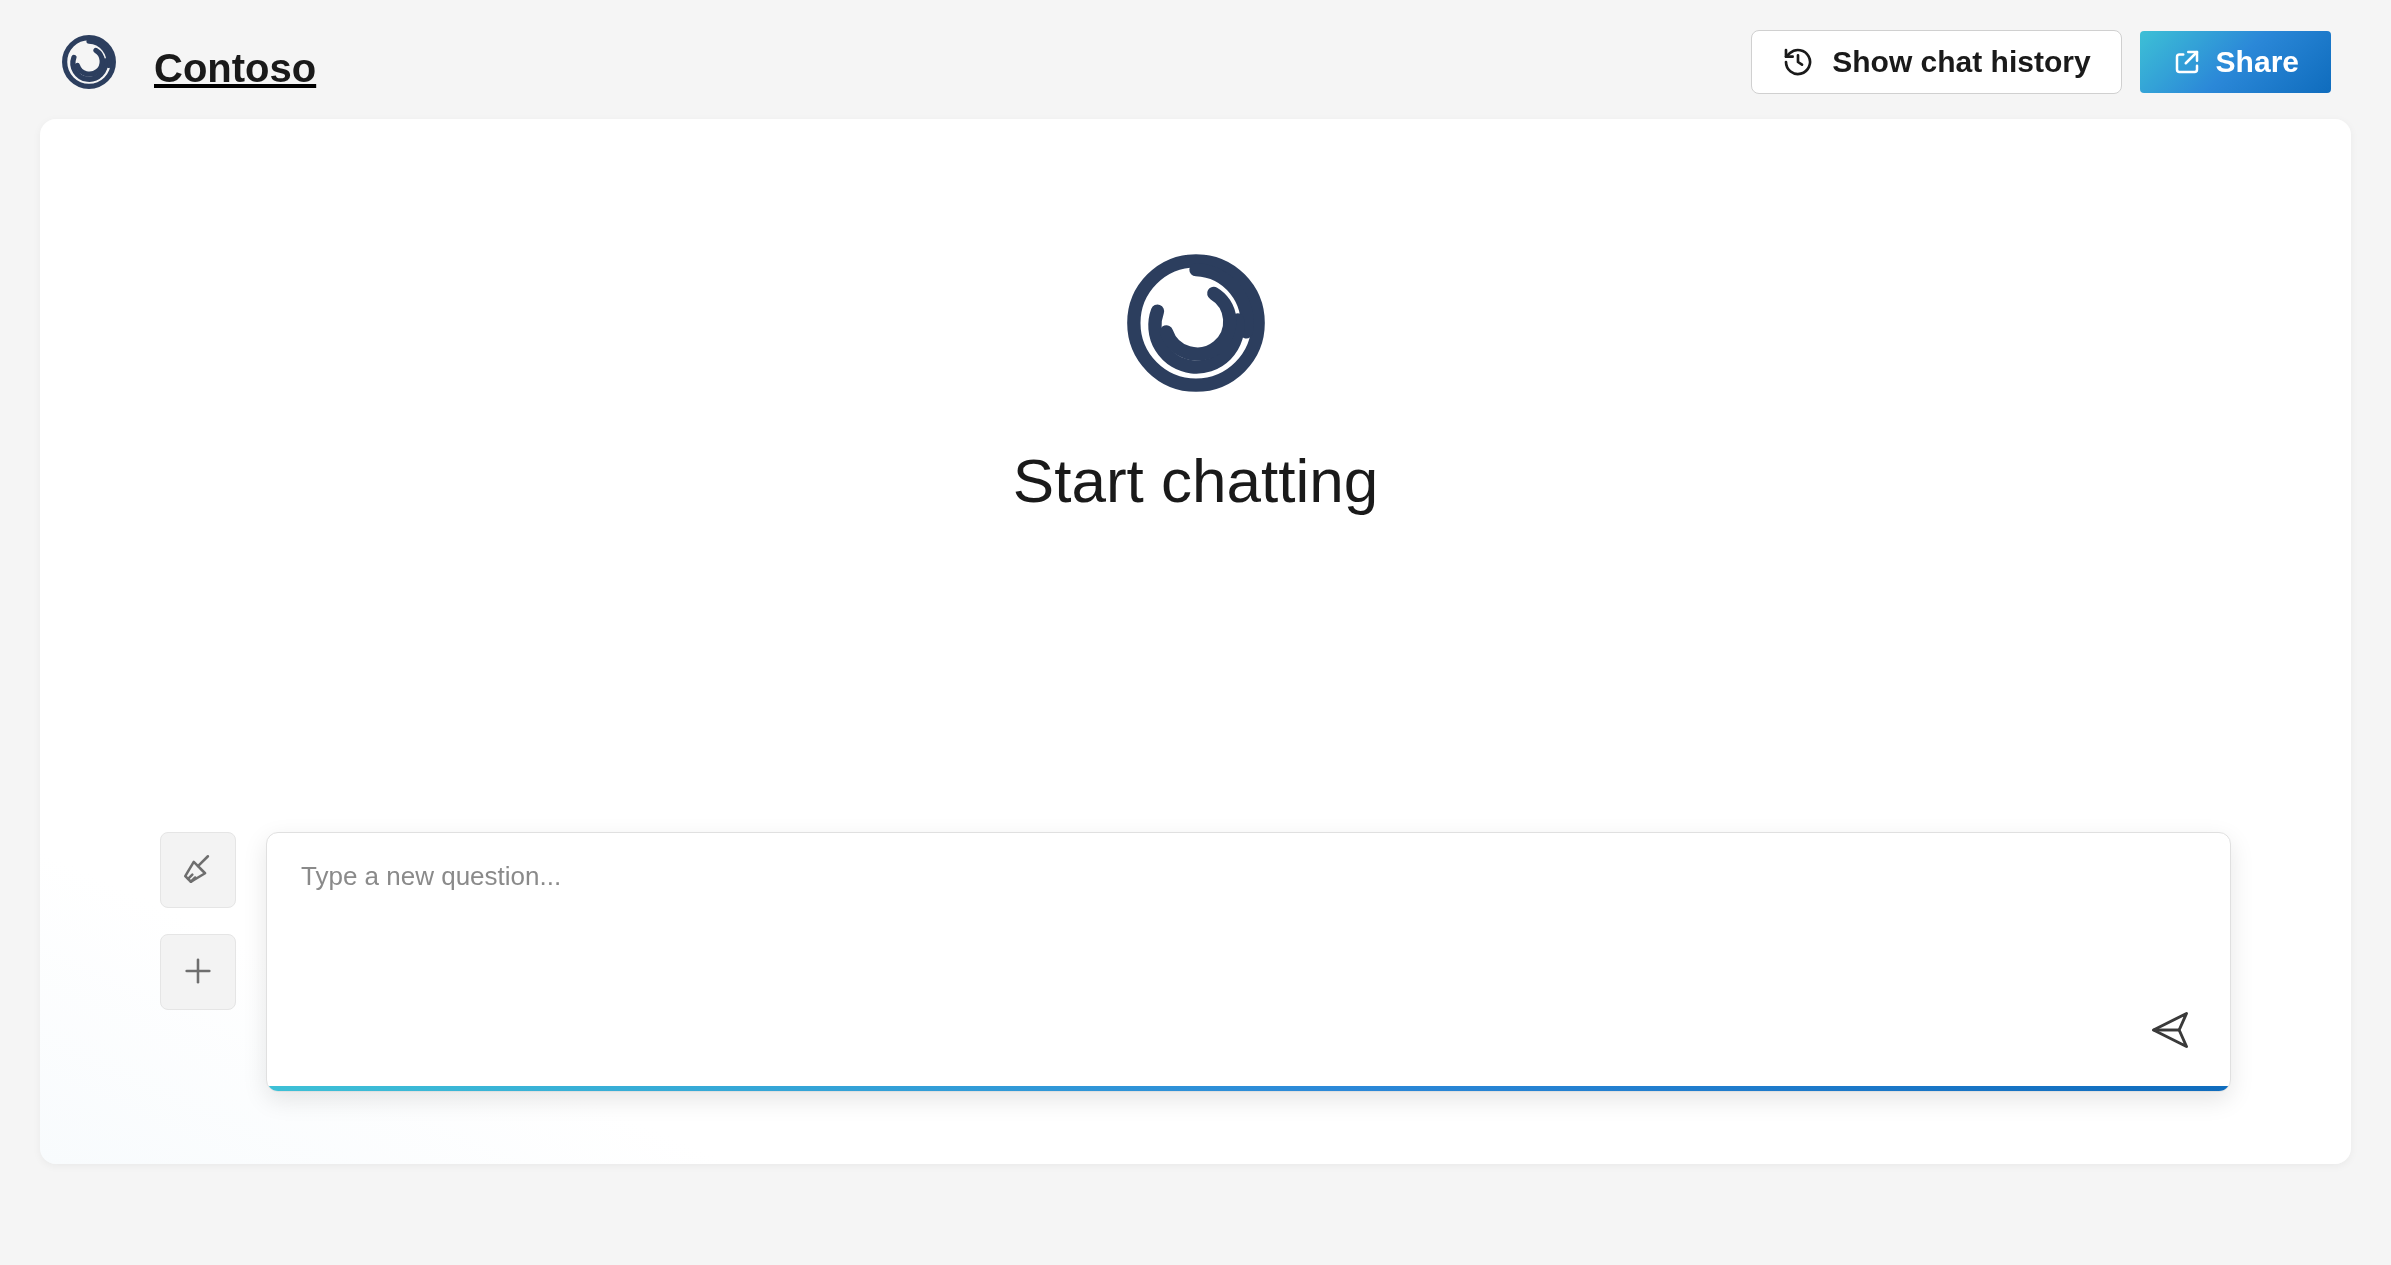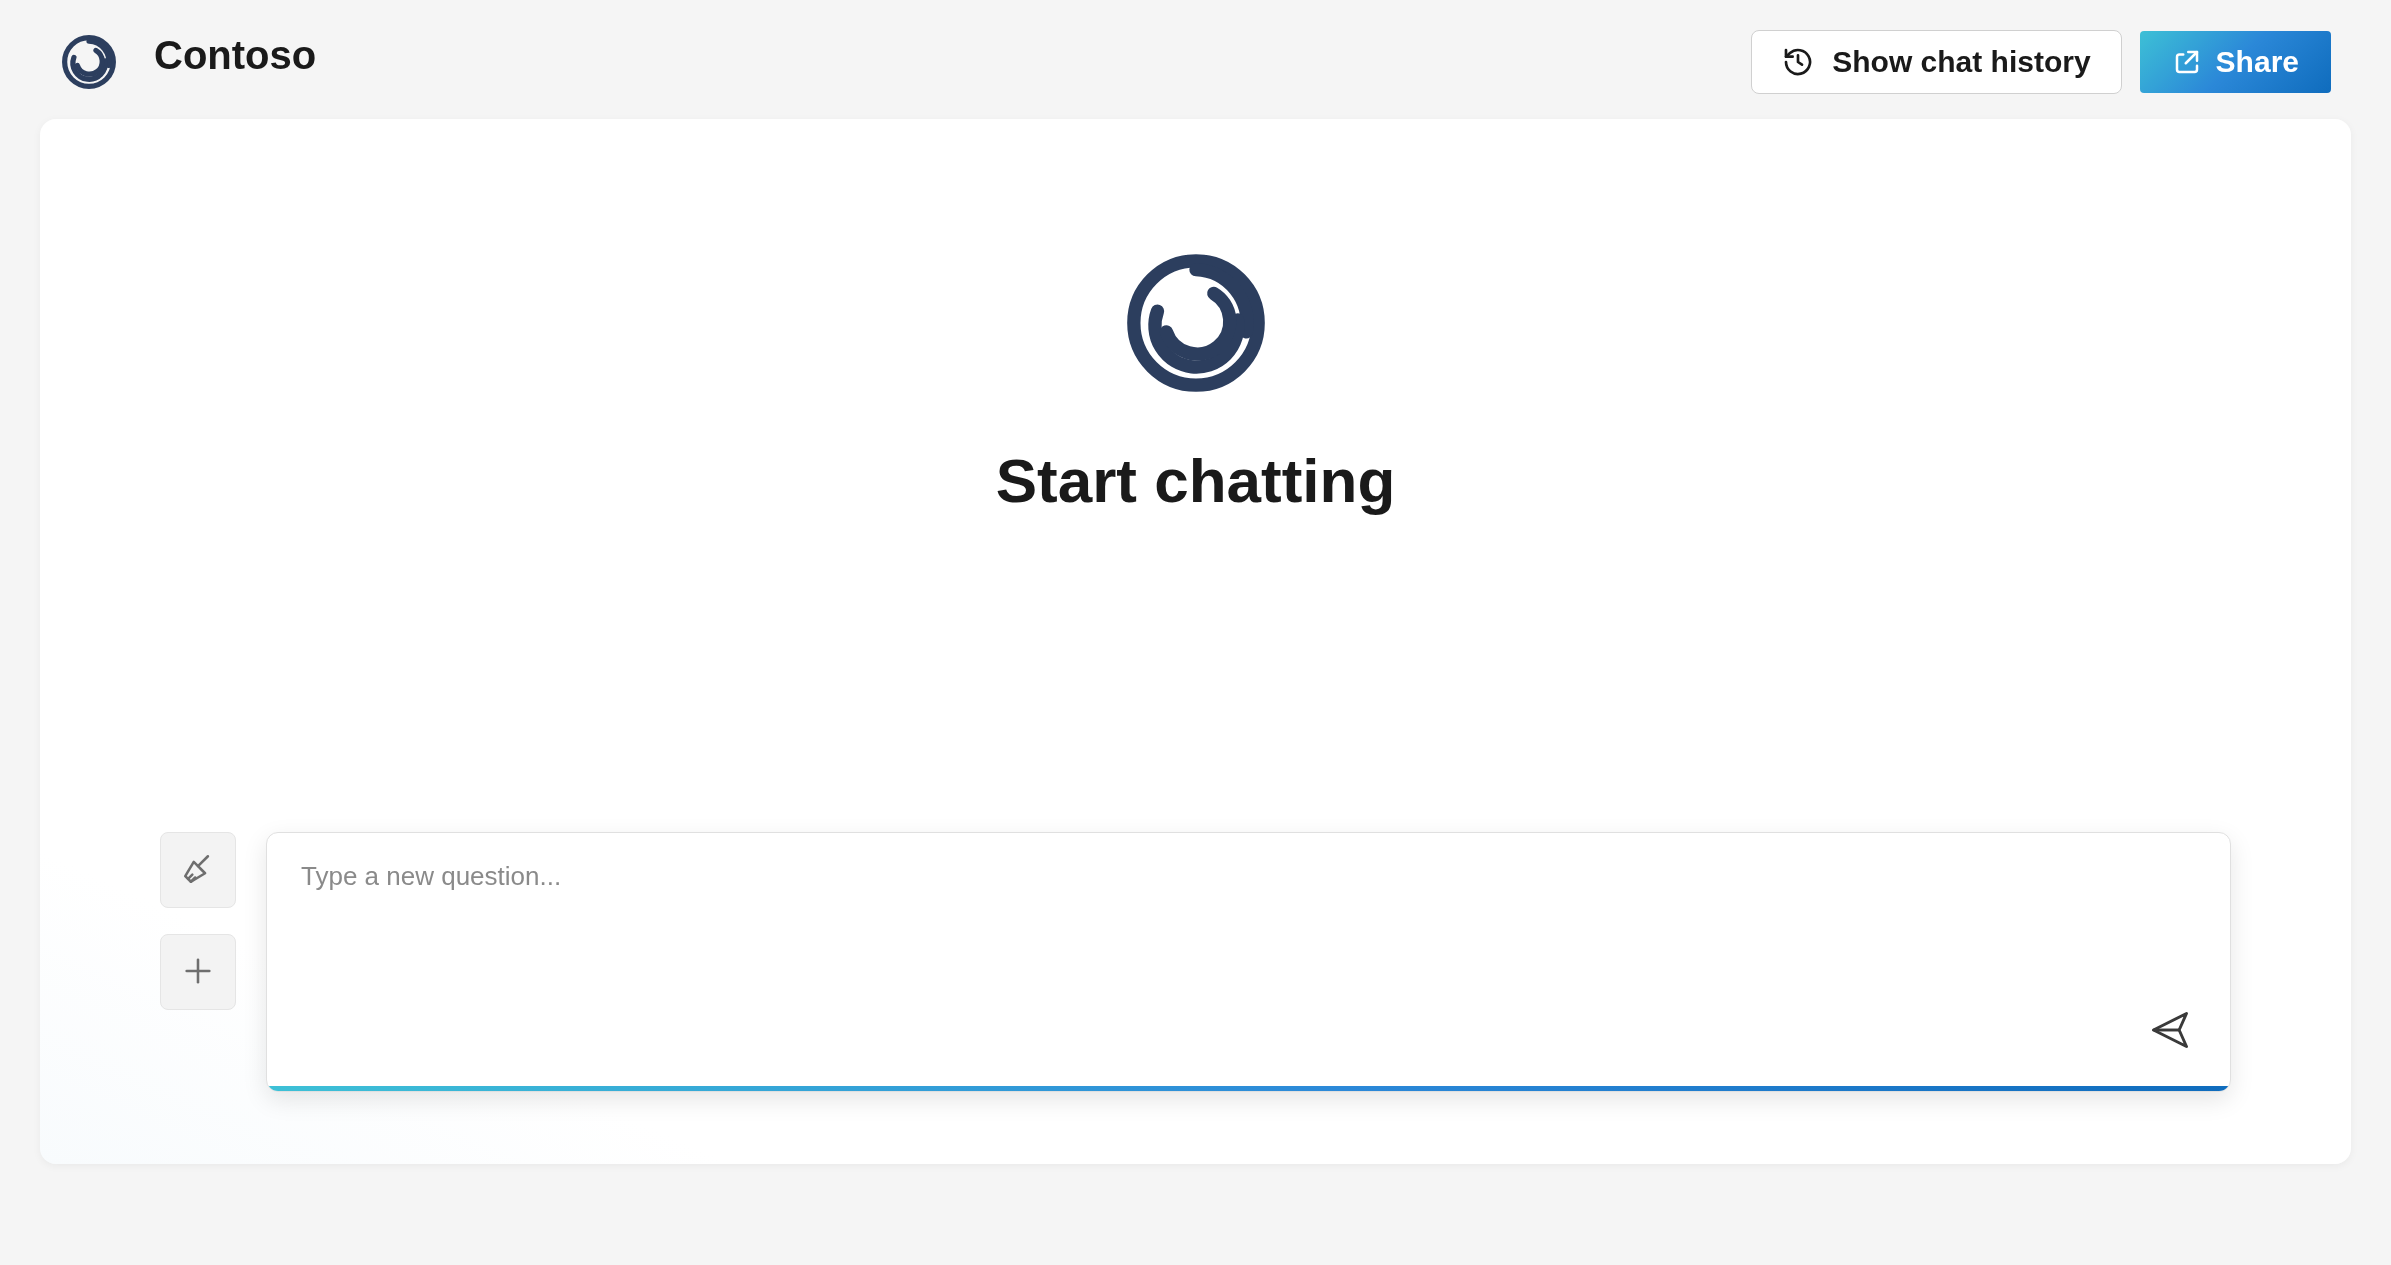--- a/index.html
+++ b/index.html
@@ -15,22 +15,23 @@
       padding: 20px 40px 40px 40px;
     }
     .header {
       display: flex;
       align-items: center;
       justify-content: space-between;
       padding: 10px 20px 25px 20px;
     }
     .header-left {
       display: flex;
-      align-items: flex-start;
+      align-items: flex-end;
       gap: 36px;
+      text-decoration: underline;
     }
     .logo-icon {
       width: 58px;
       height: 58px;
     }
     .brand-name {
       font-size: 40px;
       font-weight: 600;
       color: #1a1a1a;
     }
@@ -90,21 +91,21 @@
       align-items: center;
       flex: 1;
     }
     .hero-logo {
       width: 148px;
       height: 148px;
       margin-bottom: 48px;
     }
     .hero-title {
       font-size: 62px;
-      font-weight: 700;
+      font-weight: 400;
       color: #1a1a1a;
       margin-bottom: 12px;
     }
     .hero-subtitle {
       font-size: 34px;
       font-weight: 400;
       color: #555;
     }
     .input-row {
       display: flex;

